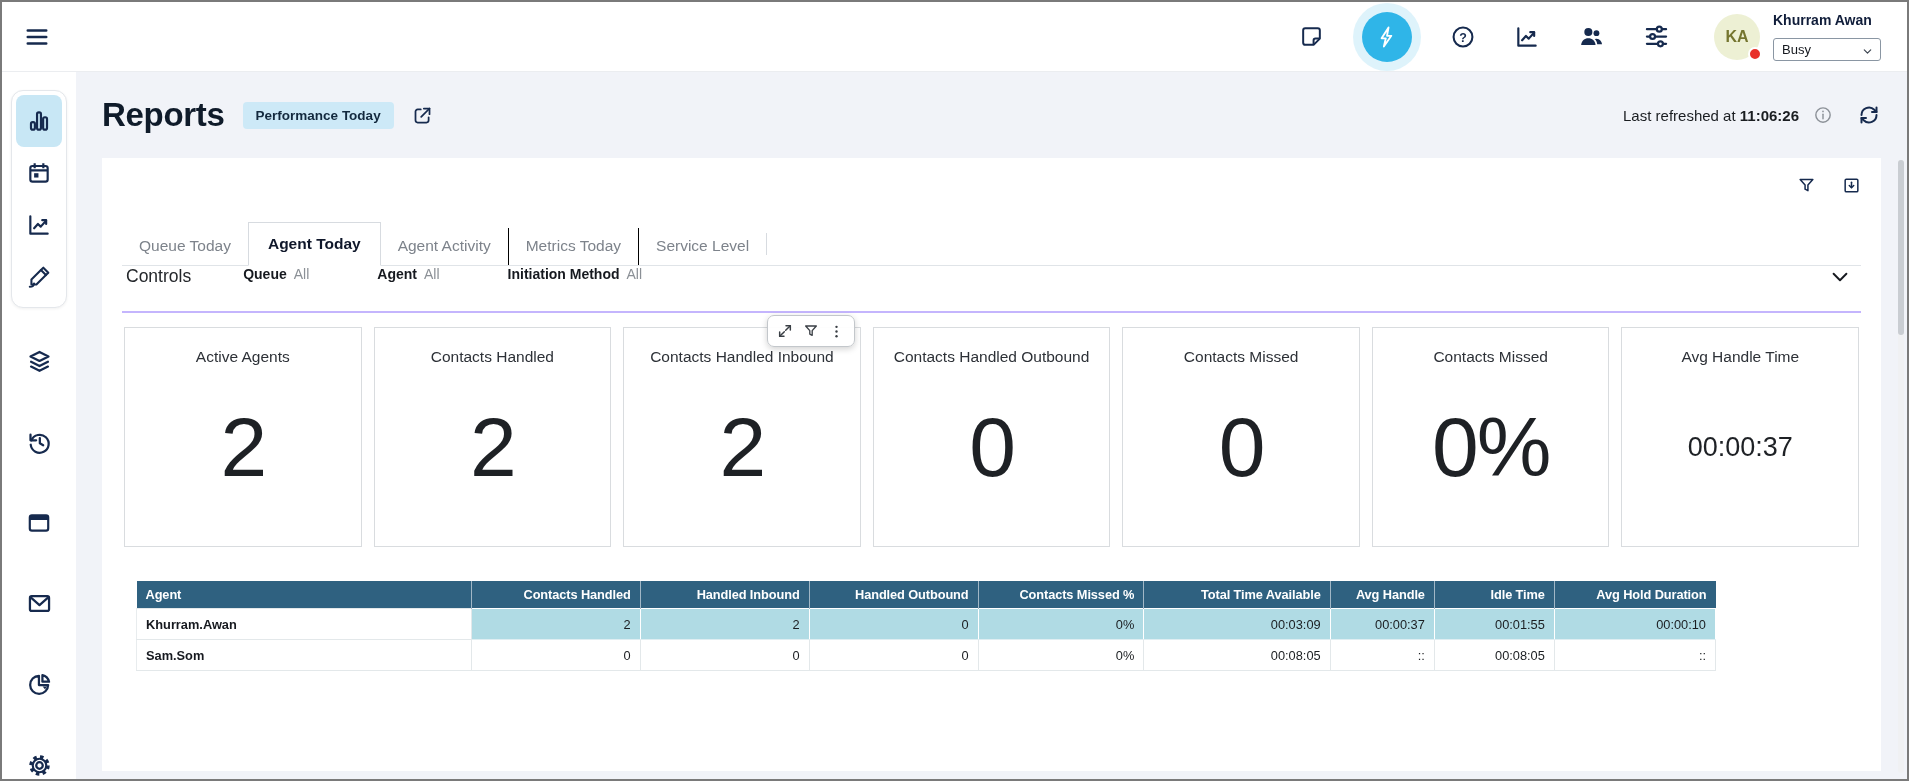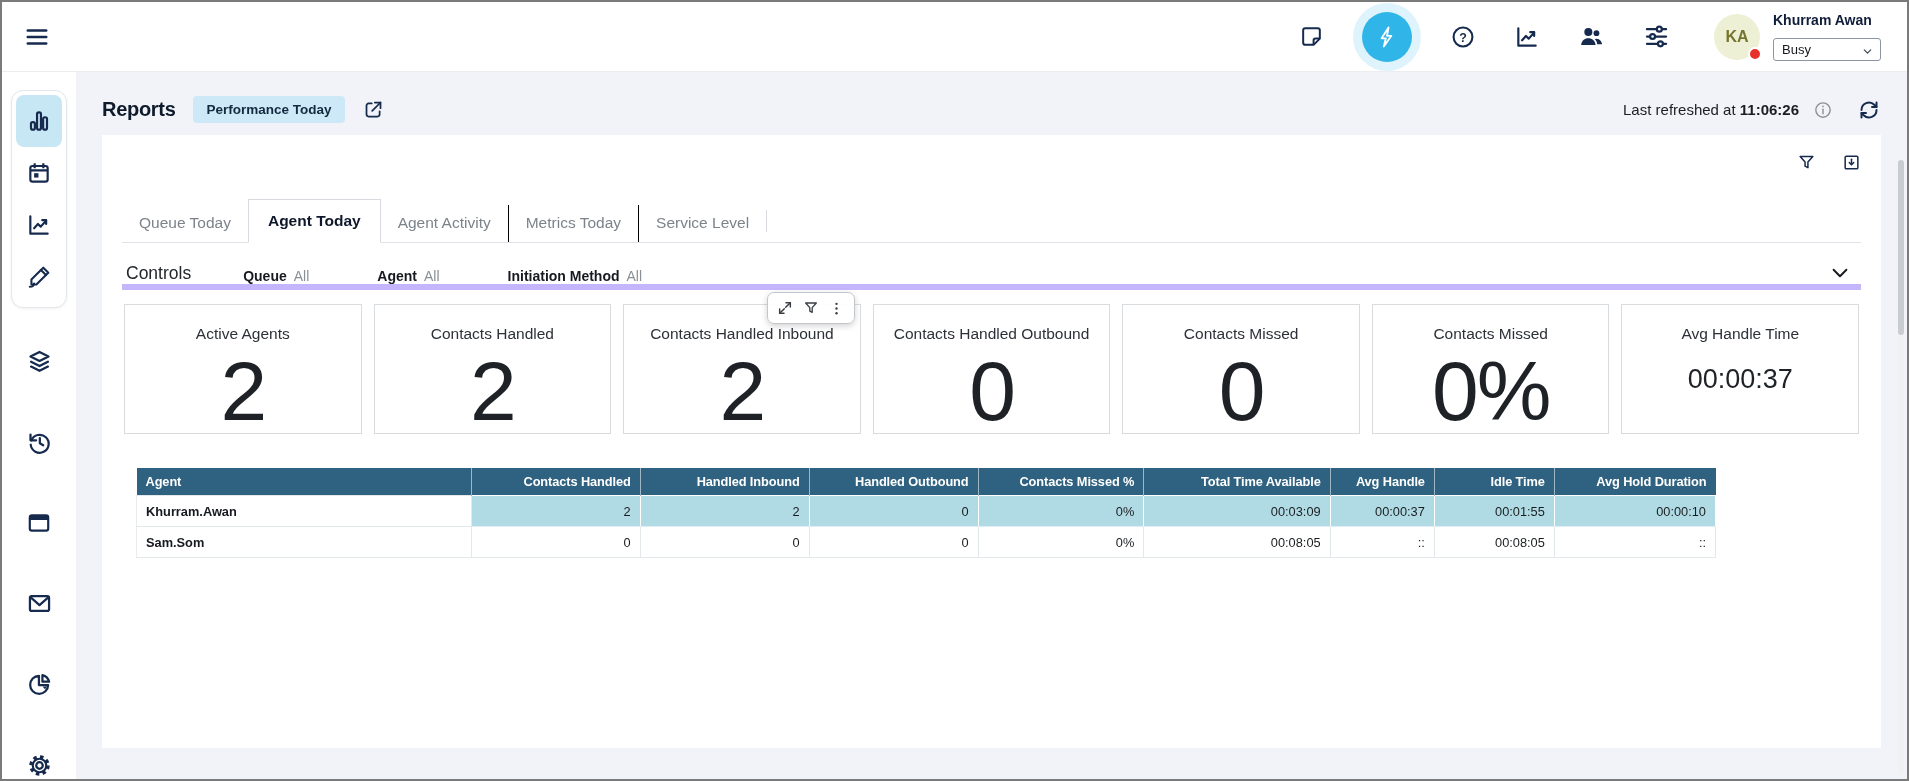--- a/index.html
+++ b/index.html
@@ -26,49 +26,49 @@
   .sidebar { width:74px; flex:0 0 74px; background:#fff; padding-top:18px; display:flex; flex-direction:column; align-items:center; }
   .nav-group { width:56px; background:#fff; border:1px solid #e4e7eb; border-radius:12px; box-shadow:0 1px 3px rgba(0,0,0,.06); padding:4px; display:flex; flex-direction:column; }
   .nav-item { width:46px; height:52px; display:flex; align-items:center; justify-content:center; border-radius:8px; cursor:pointer; color:#162a4e; }
   .nav-item.active { background:#c8e7f5; }
   .nav-rest { margin-top:40px; display:flex; flex-direction:column; gap:50px; align-items:center; }
   .nav-solo { cursor:pointer; color:#162a4e; }
 
   .main { flex:1; padding:0 26px; position:relative; min-width:0; }
   .page-header { margin-top:24px; display:flex; align-items:center; justify-content:space-between; }
   .ph-left { display:flex; align-items:center; gap:18px; }
-  .page-title { font-size:20px; font-weight:700; color:#0f1b2a; letter-spacing:-0.3px; }
+  .page-title { font-size:33px; font-weight:700; color:#0f1b2a; letter-spacing:-0.3px; }
   .badge { background:#cde9f7; color:#13293e; font-size:13.5px; font-weight:700; padding:6px 13px; border-radius:4px; }
   .ph-right { display:flex; align-items:center; gap:14px; }
   .refreshed { font-size:15px; color:#1a1d21; }
   .refreshed b { font-weight:700; }
   .info-icon { color:#8c9198; }
   .refresh-icon { color:#162a4e; margin-left:10px; cursor:pointer; }
 
   
-  .panel { margin-top:12px; background:#fff; height:613px; padding:16px 20px 12px 20px; position:relative; }
+  .panel { margin-top:24px; background:#fff; height:613px; padding:16px 20px 12px 20px; position:relative; }
   .panel-tools { display:flex; justify-content:flex-end; gap:26px; color:#2b2f33; height:22px; }
   .panel-tools .icon { cursor:pointer; }
 
   .tabs { display:flex; align-items:flex-end; margin-top:26px; border-bottom:1px solid #e0e4e8; }
   .tab { font-size:15.5px; color:#7d838b; padding:9px 17px 10px; cursor:pointer; white-space:nowrap; }
   .tab:not(.active) + .tab:not(.active) { border-left:1px solid #000000; }
   .tab.active { background:#fff; border:1px solid #d7dbe0; border-bottom:1px solid #fff; margin-bottom:-1px; padding:12px 19px; color:#0f172a; font-weight:700; }
   .tabs::after { content:''; width:1px; height:22px; background:#d7dbe0; align-self:center; }
 
-  .controls-row { display:flex; align-items:flex-end; height:47px; border-bottom:6px solid #c4b5fd; padding:0 4px; }
+  .controls-row { display:flex; align-items:flex-start; height:47px; border-bottom:2px solid #c4b5fd; padding:0 4px; }
   .controls-label { font-size:17.5px; color:#24272b; margin-right:52px; }
   .controls-filters { display:flex; gap:68px; flex:1; }
   .filter { display:flex; align-items:baseline; gap:7px; cursor:pointer; }
   .fname { font-size:14px; font-weight:700; color:#16191f; }
   .fval { font-size:14px; color:#8b9096; }
   .controls-chevron { color:#16191f; cursor:pointer; margin-right:6px; }
 
   .cards { display:flex; gap:12px; margin-top:14px; padding:0 2px; }
-  .card { position:relative; flex:1; height:130px; background:#fff; border:1px solid #d9dcdf; display:flex; flex-direction:column; align-items:center; }
+  .card { position:relative; flex:1; height:220px; background:#fff; border:1px solid #d9dcdf; display:flex; flex-direction:column; align-items:center; }
   .card-title { margin-top:20px; font-size:15.5px; color:#2d3137; white-space:nowrap; }
   .card-value { flex:1; display:flex; align-items:center; justify-content:center; font-size:84px; color:#1e2125; padding-bottom:18px; letter-spacing:-2px; }
   .card-value.small { font-size:27px; letter-spacing:0; }
   .card-toolbar { position:absolute; top:-13px; right:5px; background:rgba(255,255,255,.93); border:1px solid #c3c7cb; border-radius:7px; box-shadow:0 2px 6px rgba(0,0,0,.18); display:flex; align-items:center; padding:4px 6px; gap:4px; z-index:5; }
   .ct-btn { border:none; background:none; color:#3a3f45; width:22px; height:22px; display:flex; align-items:center; justify-content:center; cursor:pointer; }
 
   
   .report-table { margin:34px 0 0 14px; border-collapse:collapse; table-layout:fixed; width:1580px; font-size:12.8px; }
   .report-table th { background:#2f6180; color:#fff; font-weight:700; text-align:right; padding:6px 9px; border-right:1px solid rgba(255,255,255,.55); letter-spacing:-0.1px; }
   .report-table th:first-child { text-align:left; }

